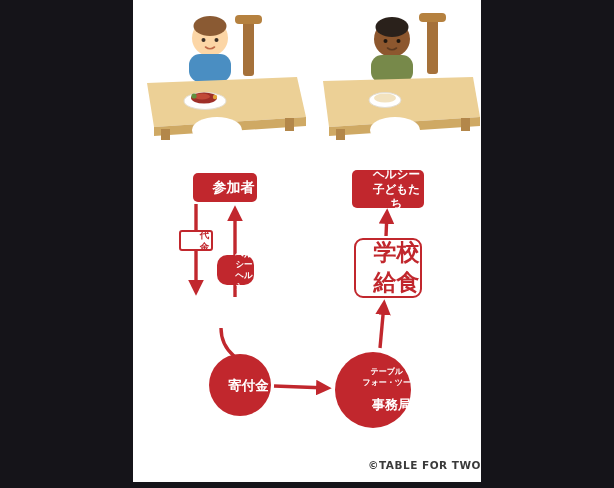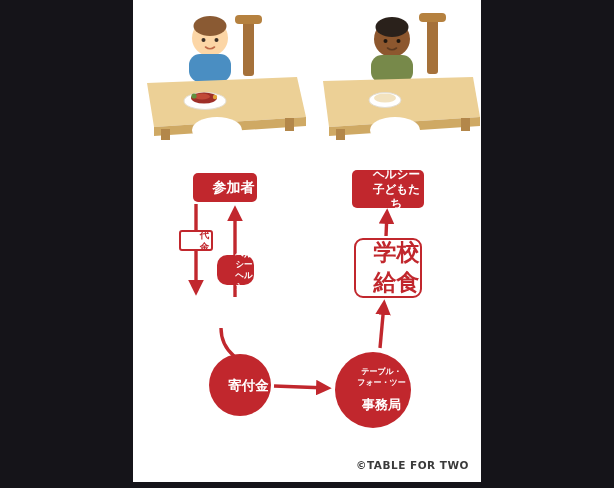--- a/index.html
+++ b/index.html
@@ -30,26 +30,26 @@
 
   .n-participants { left:60px;  top:173px; width:64px; height:29px; font-size:14px; }
   .n-africa       { left:219px; top:170px; width:72px; height:38px; font-size:11.5px; }
   .n-payment      { left:46px;  top:230px; width:34px; height:21px; font-size:9.5px;
                     letter-spacing:2px; padding-left:19px; border-width:1.5px; border-radius:3px; }
   .n-healthy      { left:84px;  top:255px; width:37px; height:30px; font-size:8.5px; border-radius:10px; }
   .n-shop         { left:53px;  top:298px; width:78px; height:30px; font-size:13.5px; }
   .n-school       { left:221px; top:238px; width:68px; height:60px; font-size:23px;
                     border-width:3px; border-radius:9px; line-height:1.3; }
   .n-donation     { left:76px;  top:354px; width:62px; height:62px; font-size:13.5px; }
-  .n-secretariat  { left:202px; top:352px; width:76px; height:76px; }
+  .n-secretariat  { left:202px; top:352px; width:76px; height:76px;align-items:flex-end; }
   .n-secretariat .small { font-size:8px;  line-height:1.35; font-weight:bold; }
   .n-secretariat .big   { font-size:13px; font-weight:bold; margin-top:8px; }
 
   .footer {
-    position:absolute; right:12px; top:459px; z-index:3;
+    position:absolute; right:0; top:459px; z-index:3;
     font-size:10.5px; font-weight:600; color:#3a3a3a; letter-spacing:0.5px;
   }
 </style>
 </head>
 <body>
 
 <div class="stage">
   <div class="panel">
 
     <svg class="illustration" width="348" height="140" viewBox="0 0 348 140">

